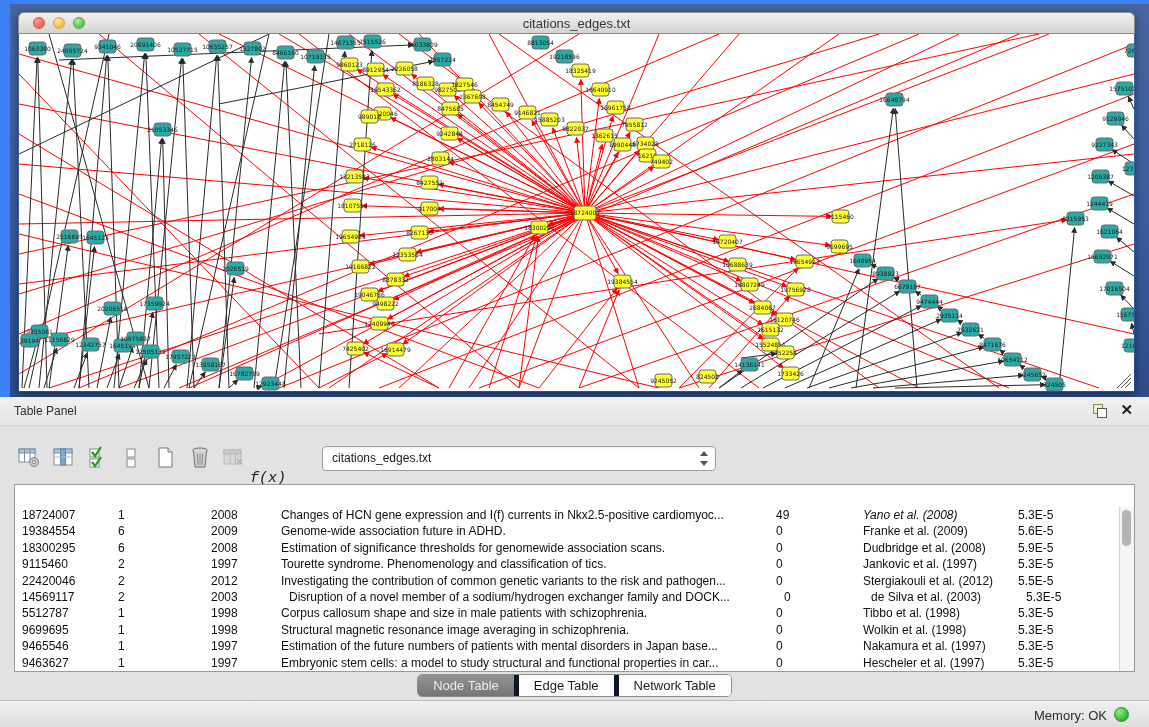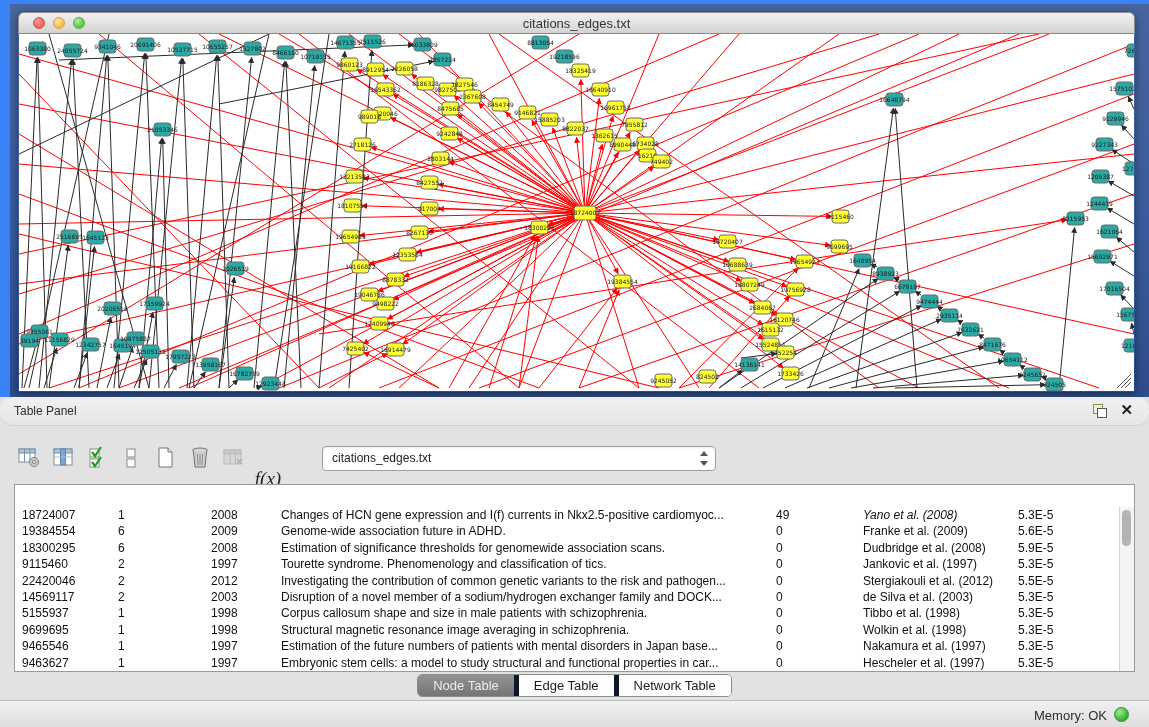--- a/index.html
+++ b/index.html
@@ -24,31 +24,31 @@
   .canvas svg{display:block;}
   .net-edge-red{stroke:#ff0000;stroke-width:1;}
   .net-edge-black{stroke:#2a2a2a;stroke-width:1;}
   .net-node-rect{stroke:#6b6b6b;stroke-width:1;}
   .net-node-label{font-family:"DejaVu Sans",sans-serif;font-size:6px;fill:#1a1a1a;}
   .grip{stroke:#555;stroke-width:1;}
 
   
   .table-panel{position:absolute;left:0;top:397px;width:1149px;height:303px;background:#e2e2e2;}
   .panel-header{position:absolute;left:0;top:0;right:0;height:28px;background:linear-gradient(#f0f0f0,#e6e6e6);
-    border-bottom:1px solid #d0d0d0;border-radius:13px;}
+    border-bottom:1px solid #d0d0d0;}
   .panel-title{position:absolute;left:14px;top:7px;font-size:12px;color:#2e2e2e;}
   .float-icon{position:absolute;right:42px;top:7px;width:14px;height:13px;cursor:pointer;}
   .float-icon .sq1{position:absolute;left:0;top:0;width:8px;height:8px;border:1px solid #8a8a52;background:#efefd8;}
   .float-icon .sq2{position:absolute;left:4px;top:4px;width:8px;height:8px;border:1px solid #55585e;background:#fff;}
   .close-icon{position:absolute;right:16px;top:4px;font-size:15px;font-weight:bold;color:#1f1f1f;cursor:pointer;line-height:18px;}
 
   .toolbar{position:absolute;left:16px;top:44px;right:16px;height:34px;display:flex;align-items:center;}
   .tb-btn{width:28px;height:30px;display:flex;align-items:center;justify-content:center;margin-right:6px;cursor:pointer;}
   .tb-btn svg{display:block;}
-  .fx-label{font-family:Liberation Serif, serif;font-style:italic;font-size:19px;color:#222;margin-top:41px;}
+  .fx-label{font-family:Liberation Mono, monospace;font-style:italic;font-size:15px;color:#222;margin-top:41px;}
   .combo{margin-left:34px;width:392px;height:23px;background:#fff;border:1px solid #9f9f9f;border-radius:4px;
     position:relative;display:flex;align-items:center;cursor:pointer;box-shadow:inset 0 1px 2px rgba(0,0,0,.08);}
   .combo-value{font-size:12px;color:#1c1c1c;padding-left:9px;}
   .combo-arrows{position:absolute;right:7px;top:4px;width:9px;height:15px;}
   .combo-arrows .up{position:absolute;top:0;left:1px;width:0;height:0;border-left:4px solid transparent;border-right:4px solid transparent;border-bottom:5px solid #555;}
   .combo-arrows .down{position:absolute;bottom:0;left:1px;width:0;height:0;border-left:4px solid transparent;border-right:4px solid transparent;border-top:5px solid #555;}
 
   .tbl{position:absolute;left:14px;top:87px;width:1121px;height:188px;background:#fff;border:1px solid #9a9a9a;box-sizing:border-box;overflow:hidden;}
   .tbl-head{display:flex;height:22px;border-bottom:1px solid #9fb6c2;}
   .th{box-sizing:border-box;height:22px;line-height:22px;text-align:center;font-size:12px;color:#1a1a1a;
@@ -880,27 +880,27 @@
             <div class="td" style="width: 70px;">2012</div>
             <div class="td" style="width: 495px;">Investigating the contribution of common genetic variants to the risk and pathogen...</div>
             <div class="td" style="width: 87px;">0</div>
             <div class="td" style="width: 155px;">Stergiakouli et al. (2012)</div>
             <div class="td" style="width: 87px;">5.5E-5</div>
           </div>
           <div class="tr">
             <div class="td" style="width: 96px;">14569117</div>
             <div class="td" style="width: 93px;">2</div>
             <div class="td" style="width: 70px;">2003</div>
-            <div class="td" style="width: 495px;">Disruption of a novel member of a sodium/hydrogen exchanger family and DOCK...</div>
+            <div class="td" style="width: 495px; margin-left: 8px;">Disruption of a novel member of a sodium/hydrogen exchanger family and DOCK...</div>
             <div class="td" style="width: 87px;">0</div>
             <div class="td" style="width: 155px;">de Silva et al. (2003)</div>
             <div class="td" style="width: 87px;">5.3E-5</div>
           </div>
           <div class="tr">
-            <div class="td" style="width: 96px;">5155937</div>
+            <div class="td" style="width: 96px;">5512787</div>
             <div class="td" style="width: 93px;">1</div>
             <div class="td" style="width: 70px;">1998</div>
             <div class="td" style="width: 495px;">Corpus callosum shape and size in male patients with schizophrenia.</div>
             <div class="td" style="width: 87px;">0</div>
             <div class="td" style="width: 155px;">Tibbo et al. (1998)</div>
             <div class="td" style="width: 87px;">5.3E-5</div>
           </div>
           <div class="tr">
             <div class="td" style="width: 96px;">9699695</div>
             <div class="td" style="width: 93px;">1</div>

